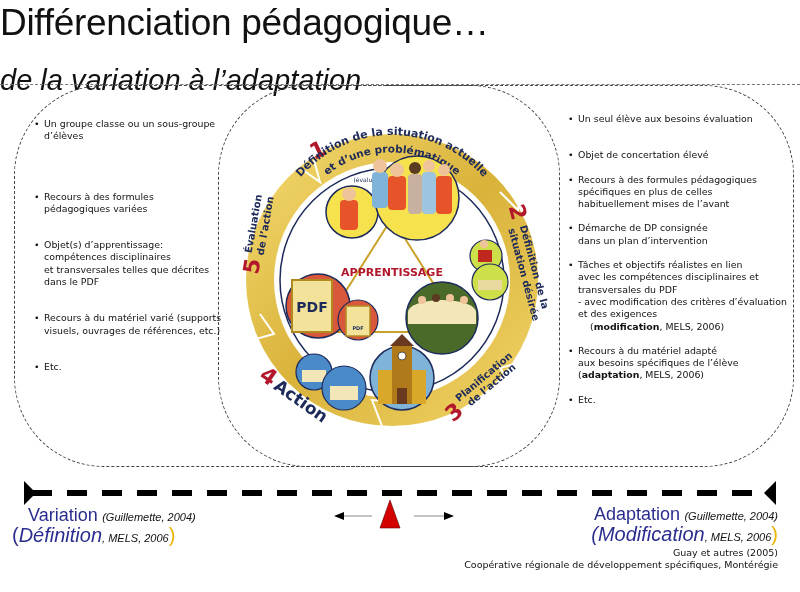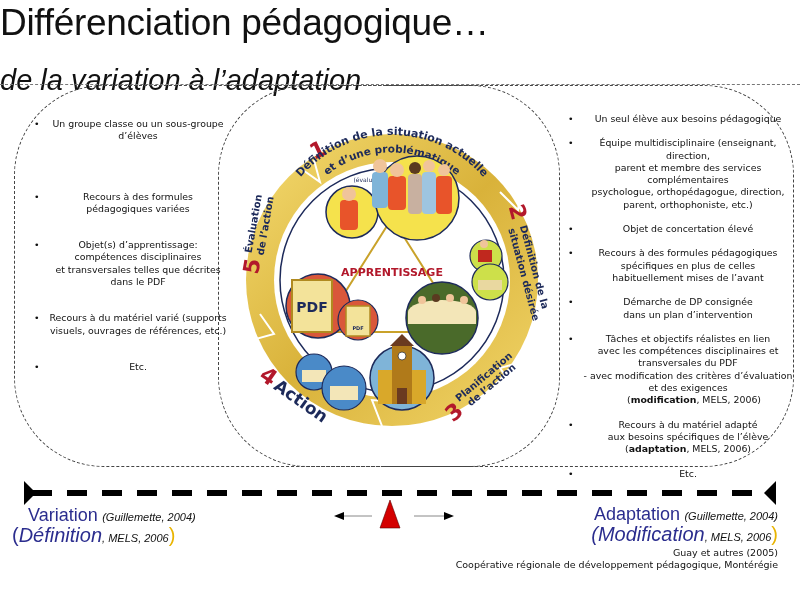--- a/index.html
+++ b/index.html
@@ -5,21 +5,21 @@
   html, body { margin: 0; padding: 0; background: #ffffff; }
   body { width: 800px; height: 592px; position: relative; overflow: hidden; font-family: "DejaVu Sans", sans-serif; color: #111; }
   .title { position: absolute; left: 0; width: 665px; text-align: left; font-family: "Liberation Sans", sans-serif; }
   .title-1 { top: 2px; font-size: 37px; letter-spacing: -0.3px; }
   .title-2 { top: 44px; font-size: 29px; font-style: italic; margin-top: 20px; }
   .rule-top { position: absolute; left: 0; top: 84px; width: 800px; border-top: 1px dashed #777; }
   .panel { position: absolute; border: 1px dashed #444; }
   .panel-left { left: 14px; top: 85px; width: 400px; height: 380px; border-radius: 90px 0 0 90px; border-right: none; }
   .panel-right { left: 385px; top: 85px; width: 408px; height: 380px; border-radius: 0 90px 90px 0; border-left: none; }
   .panel-center { left: 218px; top: 85px; width: 340px; height: 380px; border-radius: 90px; }
-  .list { position: absolute; font-size: 9.4px; line-height: 12.3px; text-align: center; }
+  .list { position: absolute; font-size: 9.4px; line-height: 12.3px; }
   .list .item { position: relative; padding-left: 12px; }
   .list .item::before { content: "•"; position: absolute; left: 2px; }
   .list-left { left: 32px; top: 118px; width: 200px; }
   .list-right { left: 566px; top: 113px; width: 232px; }
   .gap-l { height: 24px; }
   .gap-r { height: 12px; }
   .b { font-weight: bold; }
   .cycle { position: absolute; left: 222px; top: 100px; width: 340px; height: 360px; }
   .baseline { position: absolute; left: 24px; top: 481px; width: 752px; height: 24px; }
   .label-var { position: absolute; left: 12px; top: 505px; font-family: "Liberation Sans", sans-serif; }
@@ -55,26 +55,22 @@
 et transversales telles que décrites
 dans le PDF</div>
   <div class="gap-l"></div>
   <div class="item" style="white-space:pre-line">Recours à du matériel varié (supports
 visuels, ouvrages de références, etc.)</div>
   <div class="gap-l"></div>
   <div class="item" style="white-space:pre-line">Etc.</div>
 </div>
 
 <div class="list list-right">
-  <div class="item" style="white-space:pre-line">Un seul élève aux besoins pédagogique</div>
-  <div class="gap-r"></div>
-  <div class="item" style="white-space:pre-line">Équipe multidisciplinaire (enseignant, direction,
-parent et membre des services complémentaires
-psychologue, orthopédagogue, direction,
-parent, orthophoniste, etc.)</div>
+  <div class="item" style="white-space:pre-line">Un seul élève aux besoins évaluation</div>
+  <div class="gap-r"></div>
   <div class="gap-r"></div>
   <div class="item" style="white-space:pre-line">Objet de concertation élevé</div>
   <div class="gap-r"></div>
   <div class="item" style="white-space:pre-line">Recours à des formules pédagogiques
 spécifiques en plus de celles
 habituellement mises de l’avant</div>
   <div class="gap-r"></div>
   <div class="item" style="white-space:pre-line">Démarche de DP consignée
 dans un plan d’intervention</div>
   <div class="gap-r"></div>
@@ -239,14 +235,14 @@
     <span class="big">Adaptation</span>
     <span class="cite">(Guillemette, 2004)</span>
   </div>
   <div style="margin-top:-2px">
     <span class="big2" style="font-style:italic">(</span><span class="big2" style="font-style:italic">Modification</span><span class="cite">, MELS, 2006</span><span class="paren-y">)</span>
   </div>
 </div>
 
 <div class="credits">
   <div>Guay et autres (2005)</div>
-  <div>Coopérative régionale de développement pédagogique, Montérégie</div>
+  <div>Coopérative régionale de développement spécifiques, Montérégie</div>
 </div>
 
 </body></html>

